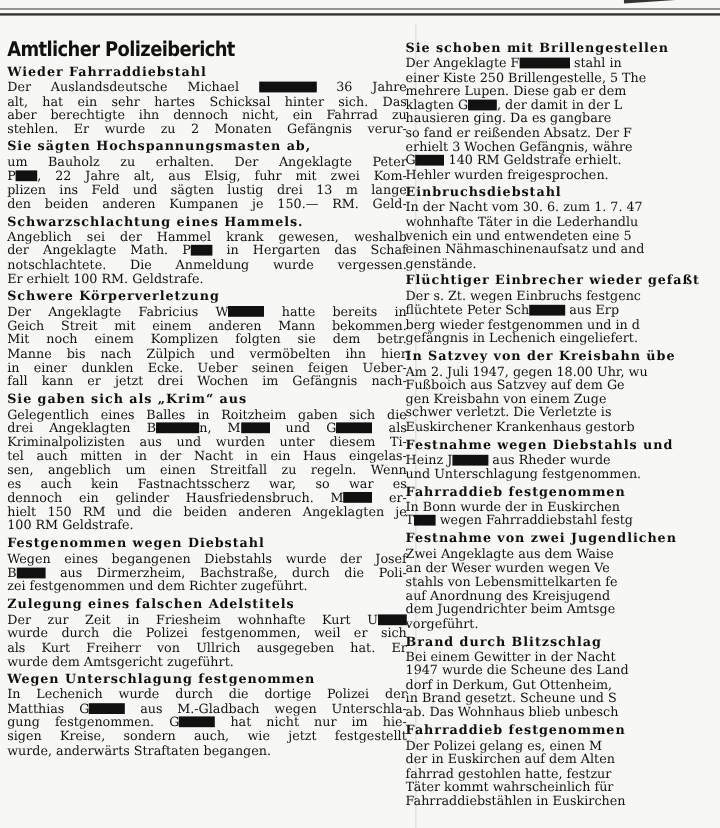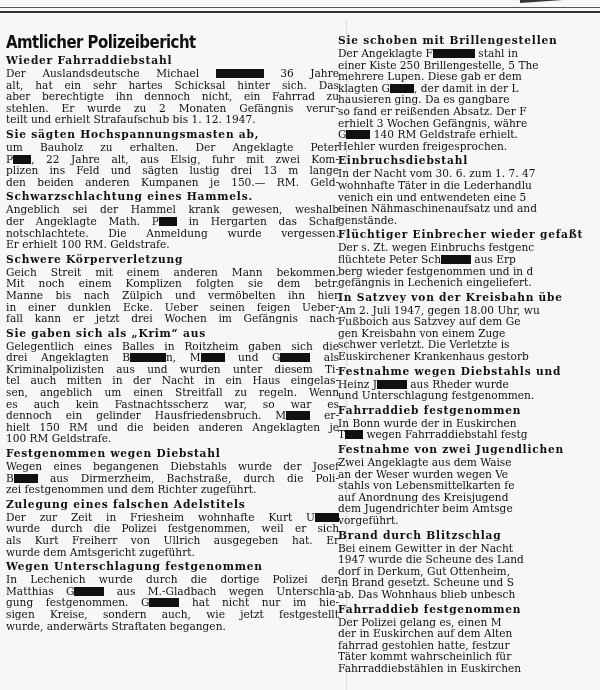--- a/index.html
+++ b/index.html
@@ -63,21 +63,20 @@
 <div class="col col-left">
   <div class="page-title">Amtlicher Polizeibericht</div>
   <div id="left-articles">
       <div>
         <div class="headline">Wieder Fahrraddiebstahl</div>
         <div class="para">
           <span class="line"><span>Der Auslandsdeutsche Michael <span class="redact" style="width: 48px;"></span> 36 Jahre</span></span>
           <span class="line"><span>alt, hat ein sehr hartes Schicksal hinter sich. Das</span></span>
           <span class="line"><span>aber berechtigte ihn dennoch nicht, ein Fahrrad zu</span></span>
           <span class="line"><span>stehlen. Er wurde zu 2 Monaten Gefängnis verur-</span></span>
-          <span class="line last"><span>teilt und erhielt Strafaufschub bis 1. 12. 1947.</span></span>
         </div>
       </div>
       <div>
         <div class="headline">Sie sägten Hochspannungsmasten ab,</div>
         <div class="para">
           <span class="line"><span>um Bauholz zu erhalten. Der Angeklagte Peter</span></span>
           <span class="line"><span>P<span class="redact" style="width: 18px;"></span>, 22 Jahre alt, aus Elsig, fuhr mit zwei Kom-</span></span>
           <span class="line"><span>plizen ins Feld und sägten lustig drei 13 m lange</span></span>
           <span class="line"><span>den beiden anderen Kumpanen je 150.— RM. Geld-</span></span>
         </div>
@@ -87,20 +86,21 @@
         <div class="para">
           <span class="line"><span>Angeblich sei der Hammel krank gewesen, weshalb</span></span>
           <span class="line"><span>der Angeklagte Math. P<span class="redact" style="width: 18px;"></span> in Hergarten das Schaf</span></span>
           <span class="line"><span>notschlachtete. Die Anmeldung wurde vergessen.</span></span>
           <span class="line last"><span>Er erhielt 100 RM. Geldstrafe.</span></span>
         </div>
       </div>
       <div>
         <div class="headline">Schwere Körperverletzung</div>
         <div class="para">
+          <span class="line"><span>Der Angeklagte Fabricius W<span class="redact" style="width: 30px;"></span> hatte bereits in</span></span>
           <span class="line"><span>Geich Streit mit einem anderen Mann bekommen.</span></span>
           <span class="line"><span>Mit noch einem Komplizen folgten sie dem betr.</span></span>
           <span class="line"><span>Manne bis nach Zülpich und vermöbelten ihn hier</span></span>
           <span class="line"><span>in einer dunklen Ecke. Ueber seinen feigen Ueber-</span></span>
           <span class="line"><span>fall kann er jetzt drei Wochen im Gefängnis nach-</span></span>
         </div>
       </div>
       <div>
         <div class="headline">Sie gaben sich als „Krim“ aus</div>
         <div class="para">

